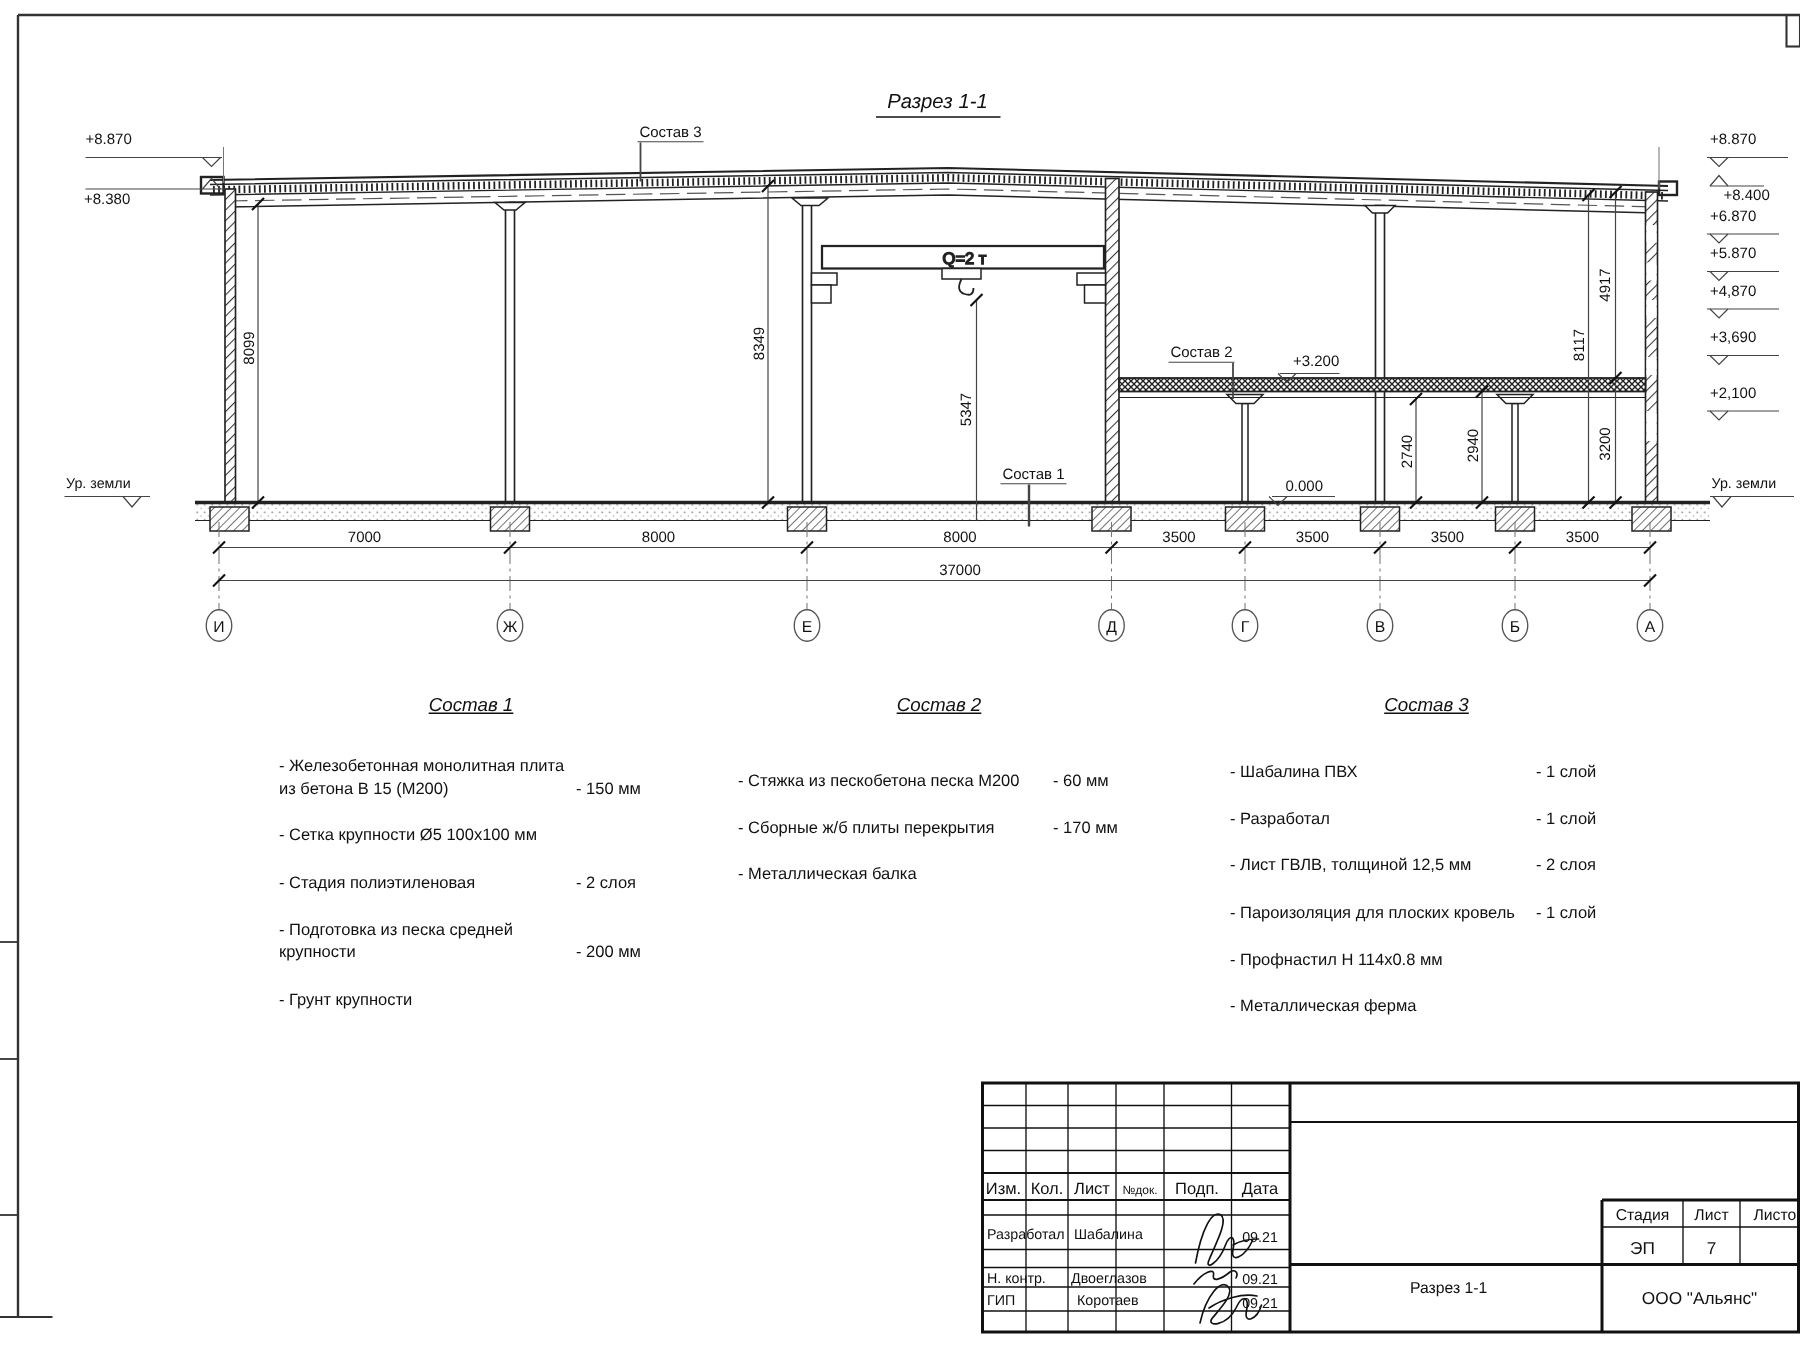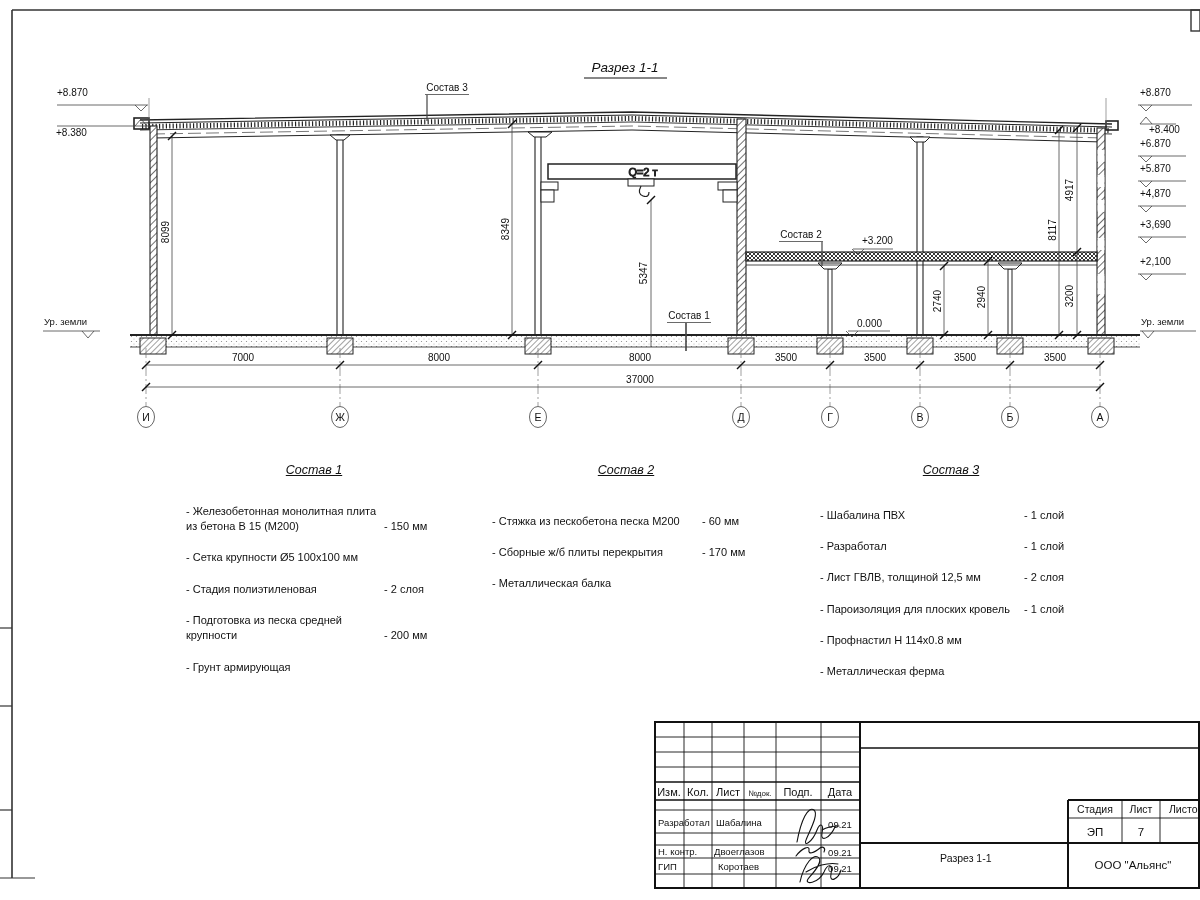--- a/index.html
+++ b/index.html
@@ -362,21 +362,21 @@
         <div class="ival">-  2 слоя</div>
       </div>
 
       <div class="item">
         <div class="iname">- Подготовка из песка средней
   крупности</div>
         <div class="ival">- 200 мм</div>
       </div>
 
       <div class="item">
-        <div class="iname">- Грунт армирующая</div>
+        <div class="iname">- Грунт крупности</div>
 
       </div>
     </div>
 </div>
 
 <div class="comp m2" style="left:492px;width:268px;">
   <div class="comp-title">Состав 2</div>
   <div>
 
       <div class="item">

